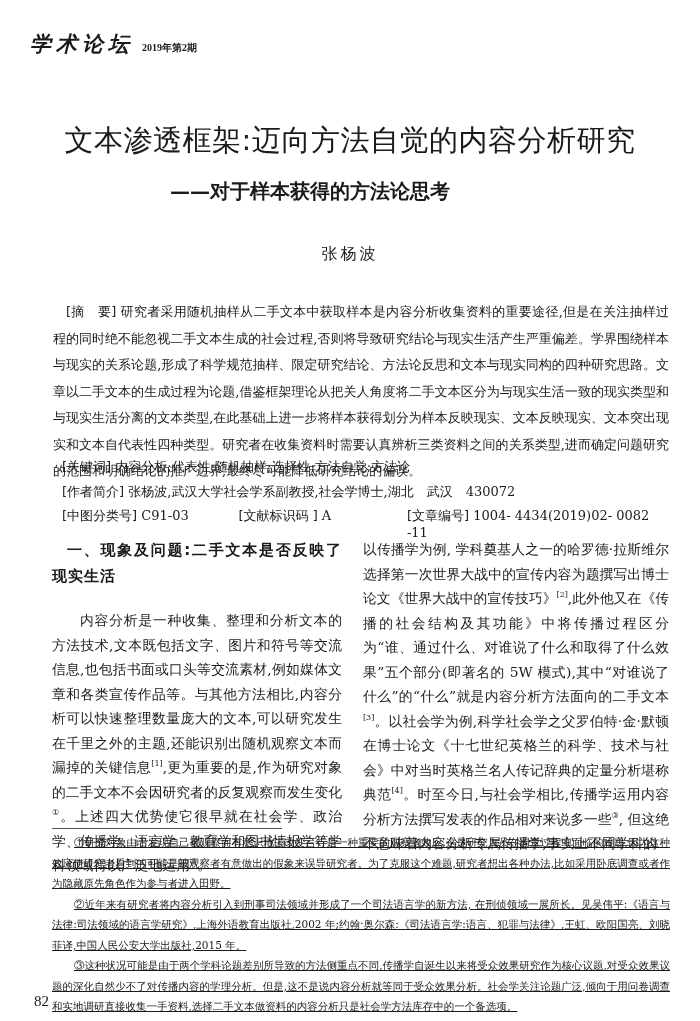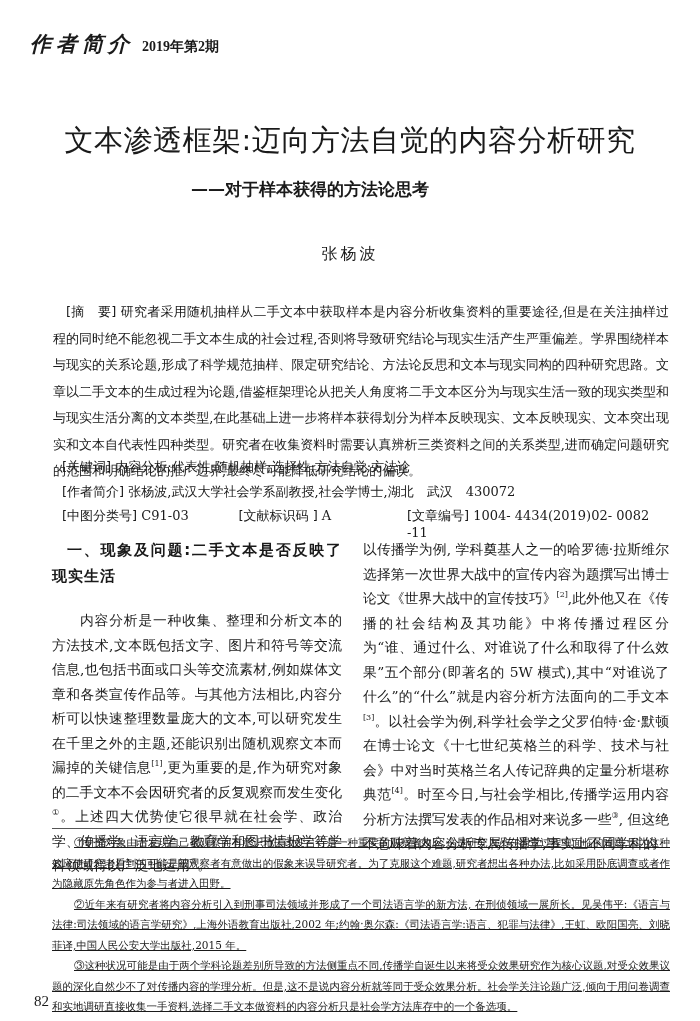--- a/index.html
+++ b/index.html
@@ -1,21 +1,21 @@
 <!DOCTYPE html>
 <html><head>
 <meta charset="utf-8">
 <style>
   html, body { margin: 0; padding: 0; background: #ffffff; }
   body { width: 700px; height: 1021px; position: relative; overflow: hidden; color: #1a1a1a; font-family: "DejaVu Serif", serif; }
   .header { position: absolute; left: 30px; top: 30px; display: flex; align-items: baseline; gap: 8px; }
   .journal-logo { font-family: "DejaVu Serif", serif; font-weight: bold; font-style: italic; font-size: 21px; letter-spacing: 5px; }
-  .issue { font-family: "Liberation Serif", serif; font-weight: bold; font-size: 14px; }
+  .issue { font-family: "Liberation Serif", serif; font-weight: bold; font-size: 10px; }
   .title { position: absolute; left: 0; width: 700px; top: 121px; text-align: center; font-family: "DejaVu Sans", sans-serif; font-size: 29px; font-weight: 500; letter-spacing: 0.5px; }
-  .subtitle { position: absolute; left: 0; width: 560px; top: 178px; text-align: center; font-family: "DejaVu Serif", serif; font-weight: bold; font-size: 17px; padding-left: 60px; box-sizing: border-box; }
+  .subtitle { position: absolute; left: 0; width: 560px; top: 178px; text-align: center; font-family: "DejaVu Serif", serif; font-weight: bold; font-size: 20px; padding-left: 60px; box-sizing: border-box; }
   .author { position: absolute; left: 0; width: 700px; top: 244px; text-align: center; font-size: 16px; letter-spacing: 3px; }
   .abstract { position: absolute; left: 53px; top: 299px; width: 616px; font-size: 13px; line-height: 26.5px; text-align: justify; text-indent: 13px; }
   .label { font-family: "DejaVu Sans", sans-serif; font-weight: 500; }
   .meta { position: absolute; left: 62px; width: 610px; font-size: 13px; }
   .meta.kw { top: 458px; }
   .meta.au { top: 483px; }
   .meta.cls { top: 507px; display: flex; }
   .meta.cls span.group { display: inline-block; }
   .col { position: absolute; top: 537px; font-size: 13.8px; line-height: 24.5px; text-align: justify; }
   .col.left { left: 52px; width: 290px; }
@@ -26,21 +26,21 @@
   sup { font-size: 8px; vertical-align: super; line-height: 0; }
   .rule { position: absolute; left: 52px; top: 828px; width: 230px; height: 1px; background: #555; }
   .footnotes { position: absolute; left: 52px; top: 832px; width: 618px; font-size: 10.5px; line-height: 20.5px; text-align: justify; text-decoration: underline; }
   .fn { text-indent: 22px; margin: 0; }
   .page-num { position: absolute; left: 34px; top: 993px; font-family: "Liberation Serif", serif; font-size: 15px; text-align: right; }
 </style>
 </head>
 <body>
 
 <div class="header">
-  <span class="journal-logo">作者简介</span>
+  <span class="journal-logo">学术论坛</span>
   <span class="issue">2019年第2期</span>
 </div>
 
 <div class="title">文本渗透框架:迈向方法自觉的内容分析研究</div>
 <div class="subtitle">——对于样本获得的方法论思考</div>
 <div class="author">张杨波</div>
 
 <div class="abstract">
   <span class="label">[摘　要]</span>
   <span>研究者采用随机抽样从二手文本中获取样本是内容分析收集资料的重要途径,但是在关注抽样过程的同时绝不能忽视二手文本生成的社会过程,否则将导致研究结论与现实生活产生严重偏差。学界围绕样本与现实的关系论题,形成了科学规范抽样、限定研究结论、方法论反思和文本与现实同构的四种研究思路。文章以二手文本的生成过程为论题,借鉴框架理论从把关人角度将二手文本区分为与现实生活一致的现实类型和与现实生活分离的文本类型,在此基础上进一步将样本获得划分为样本反映现实、文本反映现实、文本突出现实和文本自代表性四种类型。研究者在收集资料时需要认真辨析三类资料之间的关系类型,进而确定问题研究的范围和明确结论的推广边界,最终尽可能降低研究结论的偏误。</span>

